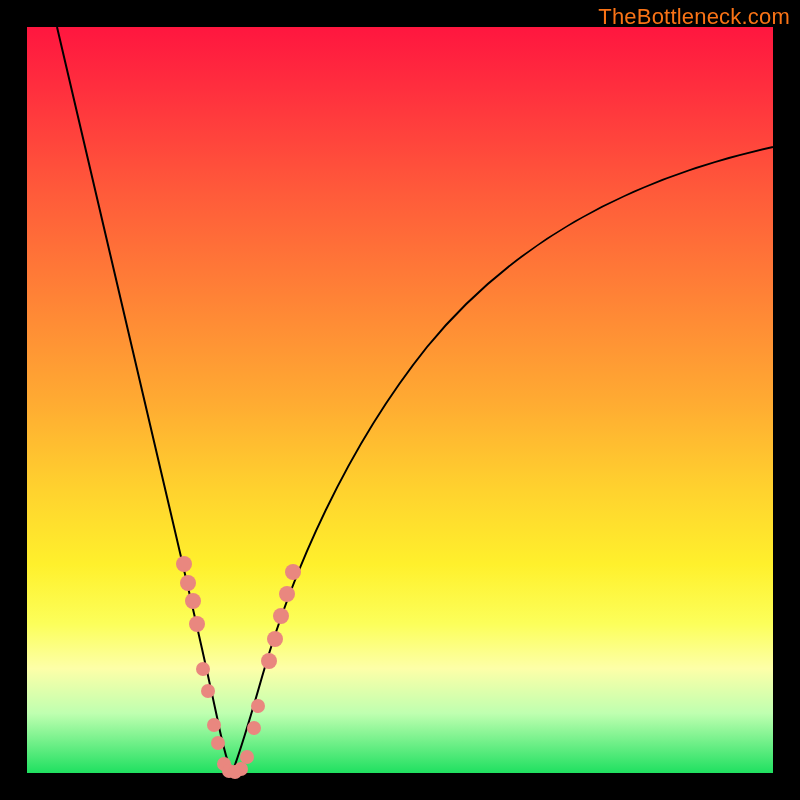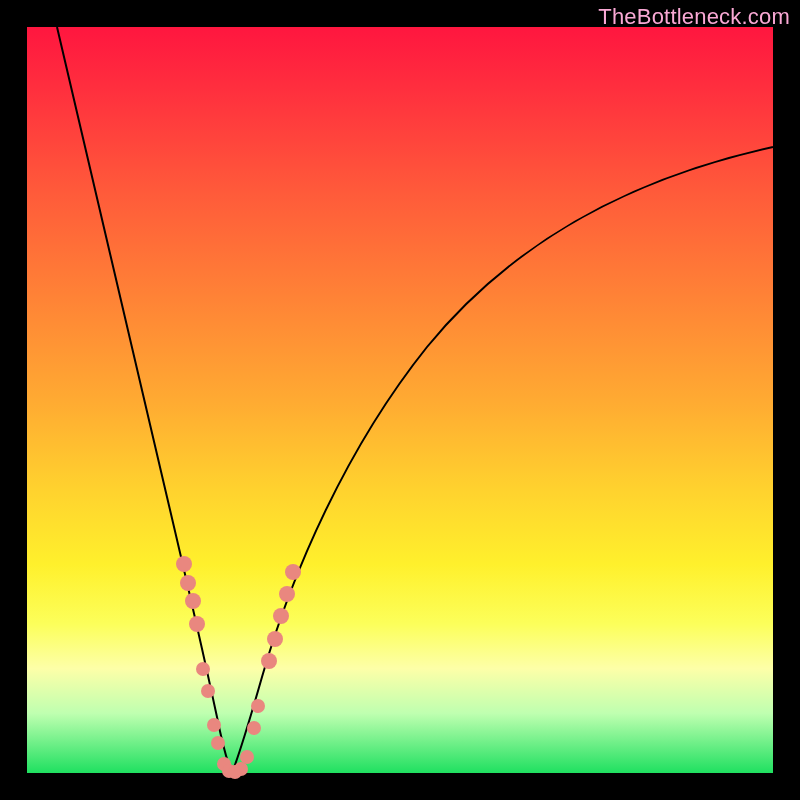--- a/index.html
+++ b/index.html
@@ -36,21 +36,21 @@
       #fff02c 72%,
       #fcff5a 80%,
       #fdffa8 86%,
       #bfffb0 92%,
       #1fe060 100%);
   }
   .watermark {
     position: absolute;
     top: 4px;
     right: 10px;
-    color: #f9a8d4;
+    color: #f97316;
     font-size: 22px;
     font-weight: 500;
     letter-spacing: 0.2px;
     user-select: none;
     text-align: center;
   }
   svg.curves {
     position: absolute;
     left: 0;
     top: 0;

